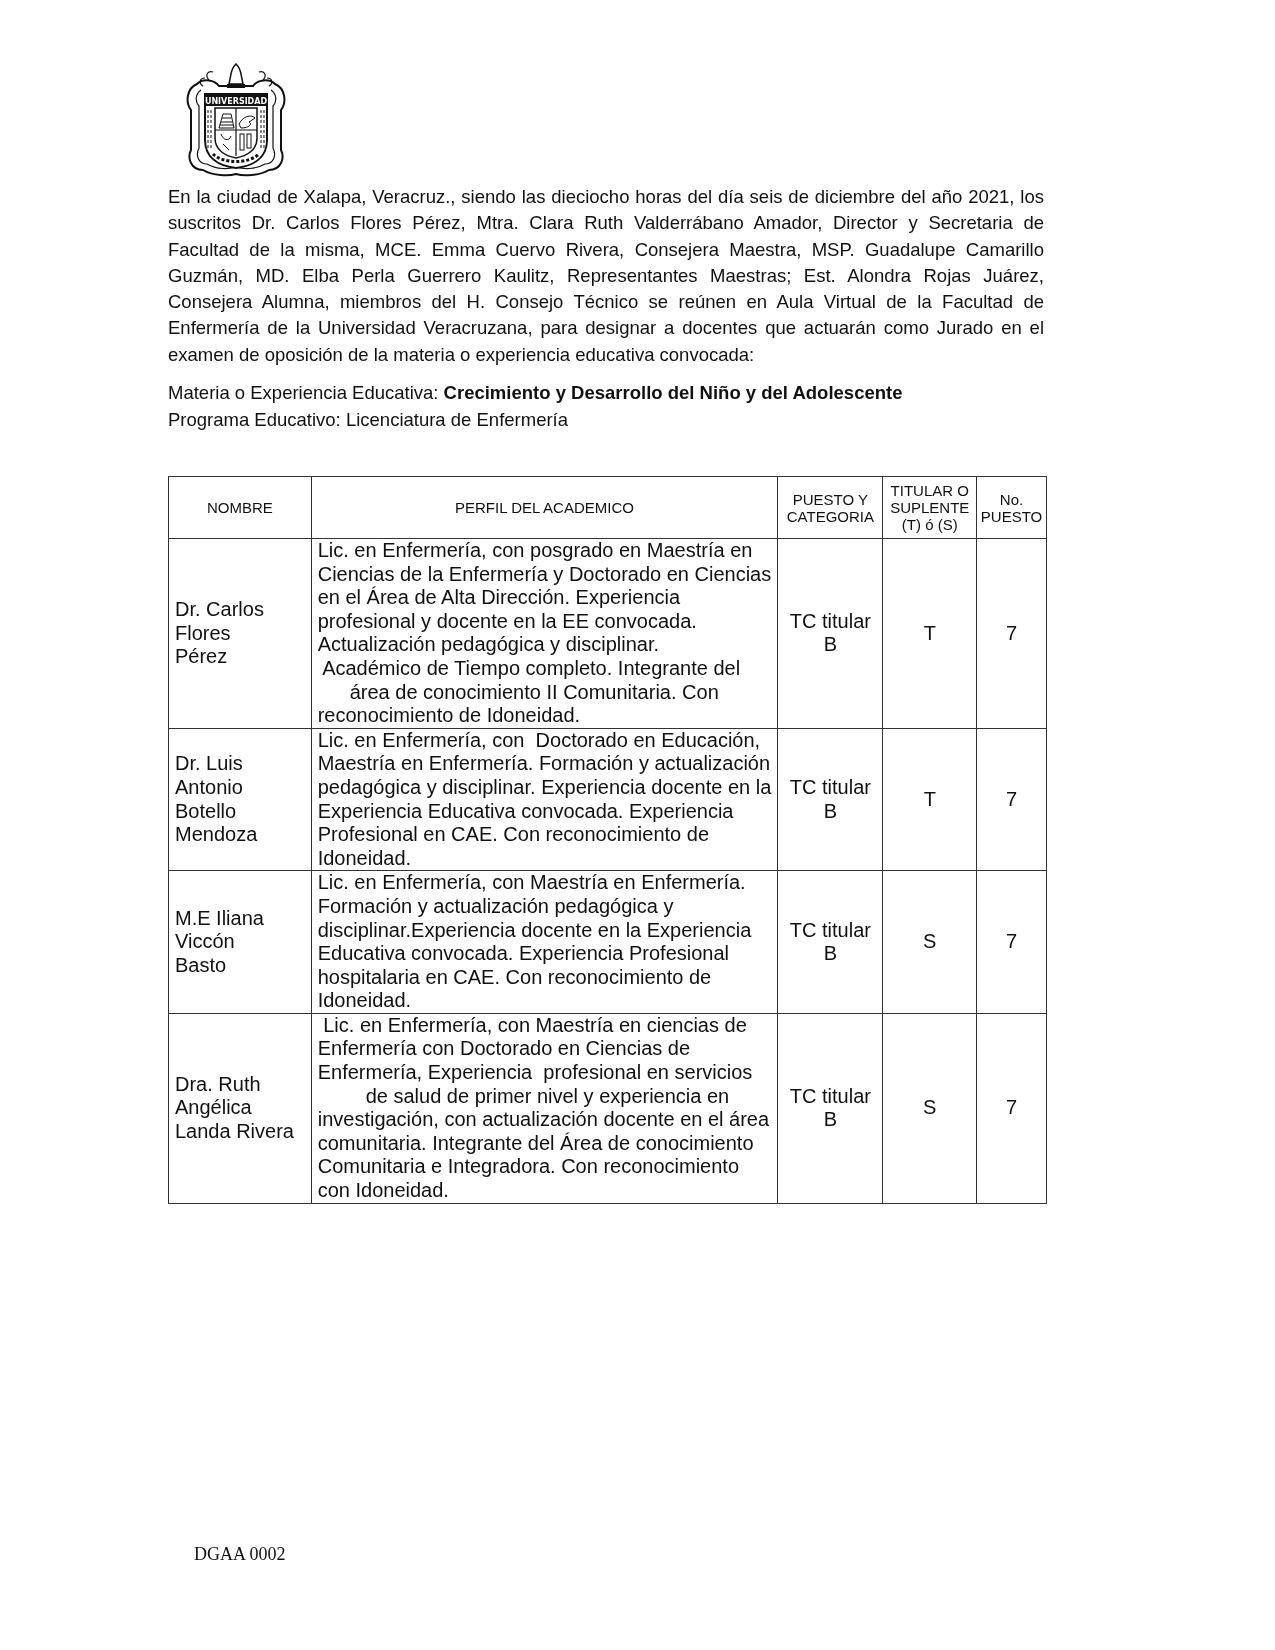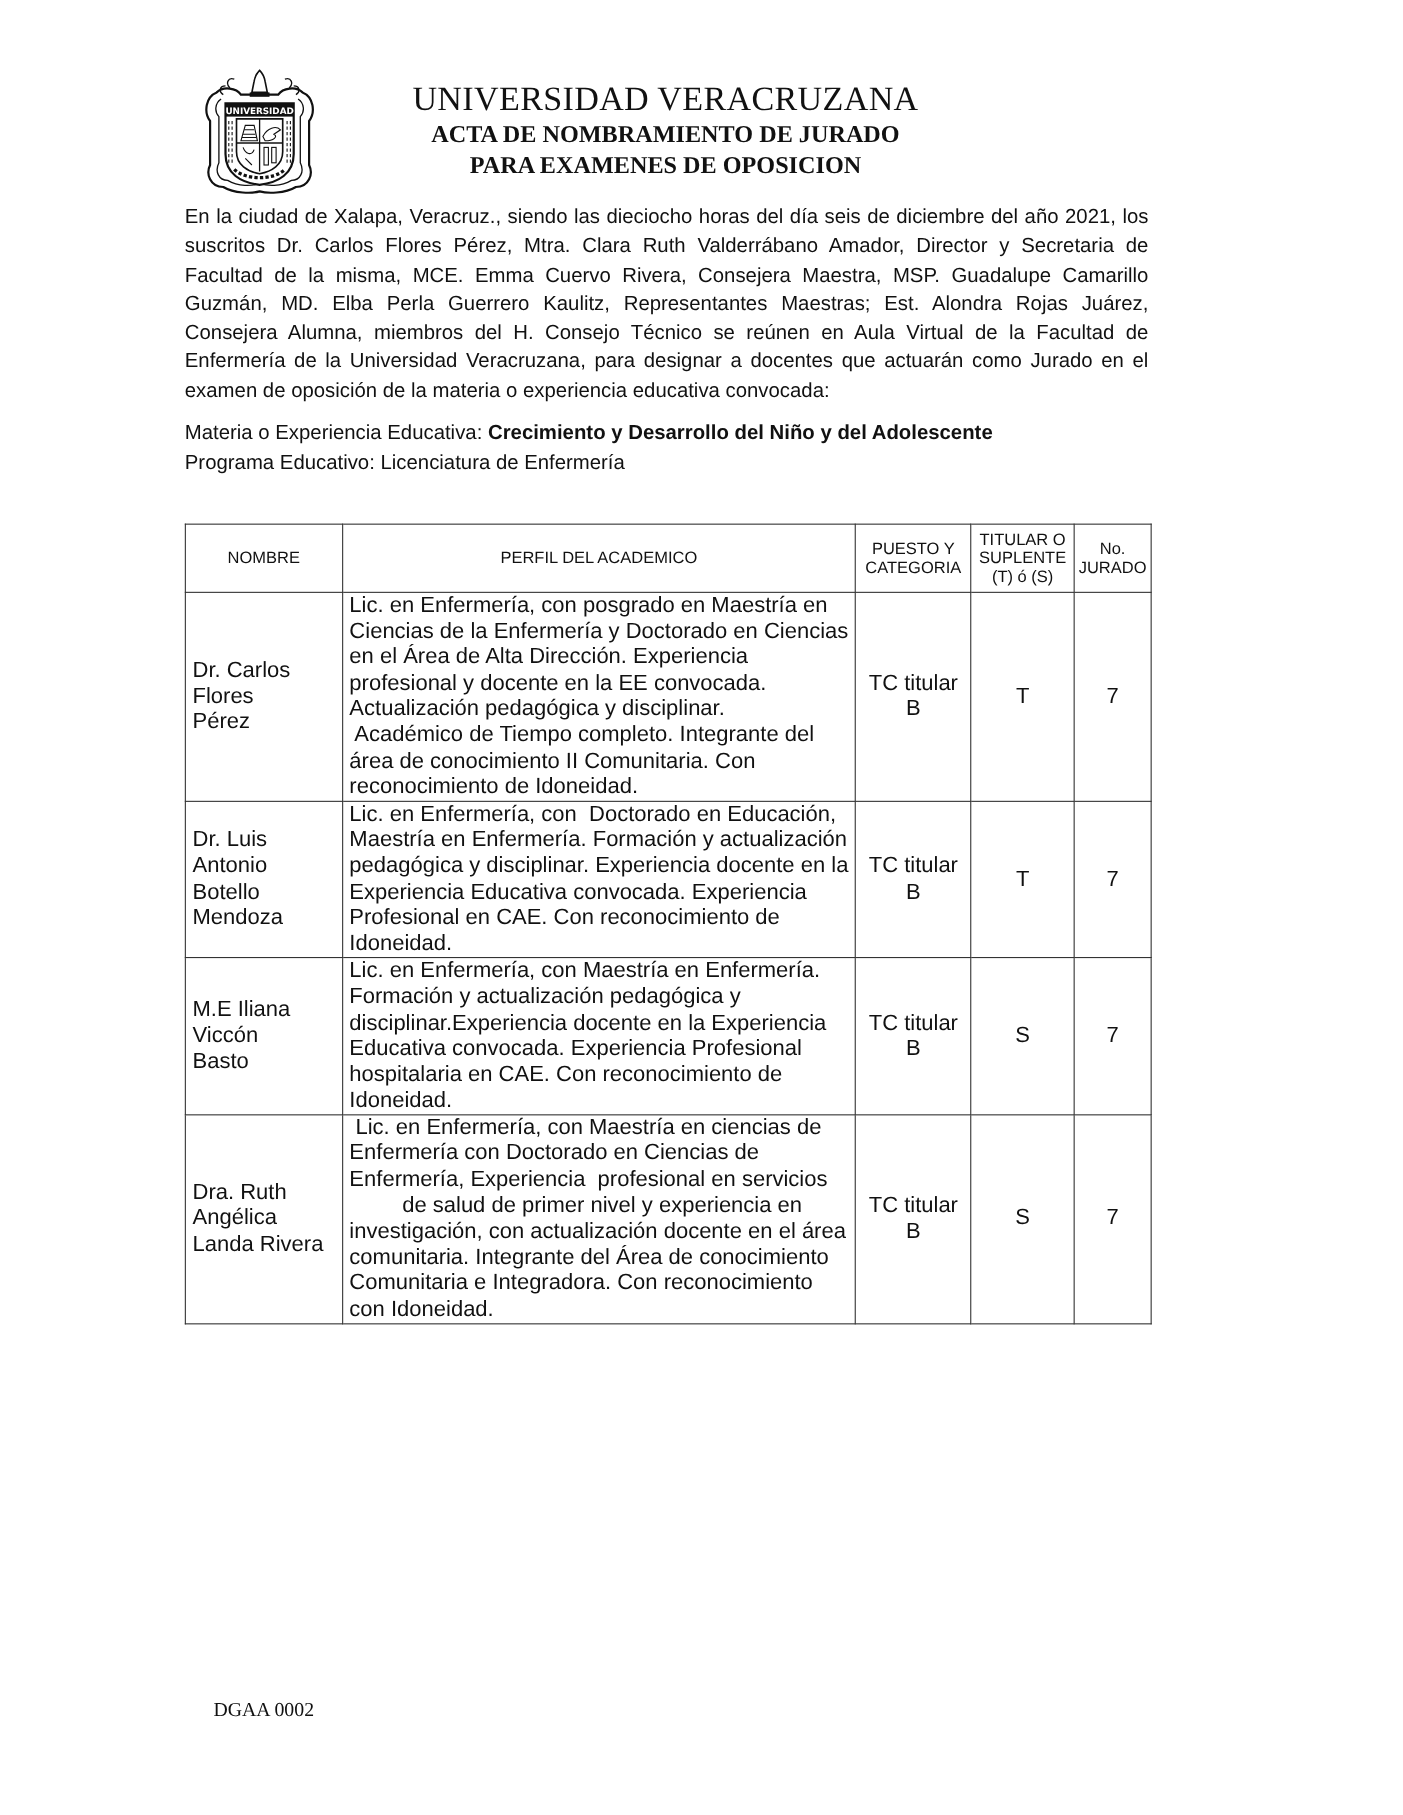--- a/index.html
+++ b/index.html
@@ -65,25 +65,20 @@
     <path d="M56,62 C60,54 68,52 72,56 L66,60 C70,62 66,66 58,66 Z" fill="none" stroke="#111" stroke-width="1"></path>
 
     <path d="M38,72 C40,78 46,80 48,74 M40,82 L46,88" fill="none" stroke="#111" stroke-width="1"></path>
     <rect x="57" y="72" width="4" height="16" fill="none" stroke="#111" stroke-width="1"></rect>
     <rect x="64" y="72" width="4" height="14" fill="none" stroke="#111" stroke-width="1"></rect>
 
     <path d="M25,48 L25,86 M28,48 L28,86 M78,48 L78,86 M81,48 L81,86" stroke="#111" stroke-width="1" stroke-dasharray="3,2"></path>
     <path d="M30,92 C40,102 66,102 76,92" fill="none" stroke="#111" stroke-width="3" stroke-dasharray="3,2"></path>
   </svg>
 
-  <div class="header-text">
-    <div class="h-univ">UNIVERSIDAD VERACRUZANA</div>
-    <div class="h-acta">ACTA DE NOMBRAMIENTO DE JURADO</div>
-    <div class="h-para">PARA EXAMENES DE OPOSICION</div>
-  </div>
 
   <p class="intro sans" style="margin:0">En la ciudad de Xalapa, Veracruz., siendo las dieciocho horas del día seis de diciembre del año 2021, los suscritos Dr. Carlos Flores Pérez, Mtra. Clara Ruth Valderrábano Amador, Director y Secretaria de Facultad de la misma, MCE. Emma Cuervo Rivera, Consejera Maestra, MSP. Guadalupe Camarillo Guzmán, MD. Elba Perla Guerrero Kaulitz, Representantes Maestras; Est. Alondra Rojas Juárez, Consejera Alumna, miembros del H. Consejo Técnico se reúnen en Aula Virtual de la Facultad de Enfermería de la Universidad Veracruzana, para designar a docentes que actuarán como Jurado en el examen de oposición de la materia o experiencia educativa convocada:</p>
 
   <div class="meta sans">
     <div>
       <span>Materia o Experiencia Educativa:</span>
       <b>Crecimiento y Desarrollo del Niño y del Adolescente</b>
     </div>
     <div>
       <span>Programa Educativo:</span>
@@ -100,39 +95,39 @@
           <div>PUESTO Y</div>
           <div>CATEGORIA</div>
         </th>
         <th class="c-tit">
           <div>TITULAR O</div>
           <div>SUPLENTE</div>
           <div>(T) ó (S)</div>
         </th>
         <th class="c-votos">
           <div>No.</div>
-          <div>JURADO</div>
+          <div>PUESTO</div>
         </th>
       </tr>
     </thead>
     <tbody id="jurado-body">
 
     <tr>
           <td class="c-name">
             <div>Dr. Carlos Flores</div>
             <div>Pérez</div>
           </td>
           <td class="c-perfil">
             <div style="white-space: pre;">Lic. en Enfermería, con posgrado en Maestría en</div>
             <div style="white-space: pre;">Ciencias de la Enfermería y Doctorado en Ciencias</div>
             <div style="white-space: pre;">en el Área de Alta Dirección. Experiencia</div>
             <div style="white-space: pre;">profesional y docente en la EE convocada.</div>
             <div style="white-space: pre;">Actualización pedagógica y disciplinar.</div>
             <div style="white-space: pre;"> Académico de Tiempo completo. Integrante del</div>
-            <div style="white-space: pre;">área de conocimiento II Comunitaria. Con</div>
+            <div style="white-space: pre; margin-left: 32px;">área de conocimiento II Comunitaria. Con</div>
             <div style="white-space: pre;">reconocimiento de Idoneidad.</div>
           </td>
           <td class="c-puesto">TC titular B</td>
           <td class="c-tit">T</td>
           <td class="c-votos">7</td>
         </tr>
         <tr>
           <td class="c-name">
             <div>Dr. Luis Antonio</div>
             <div>Botello Mendoza</div>

